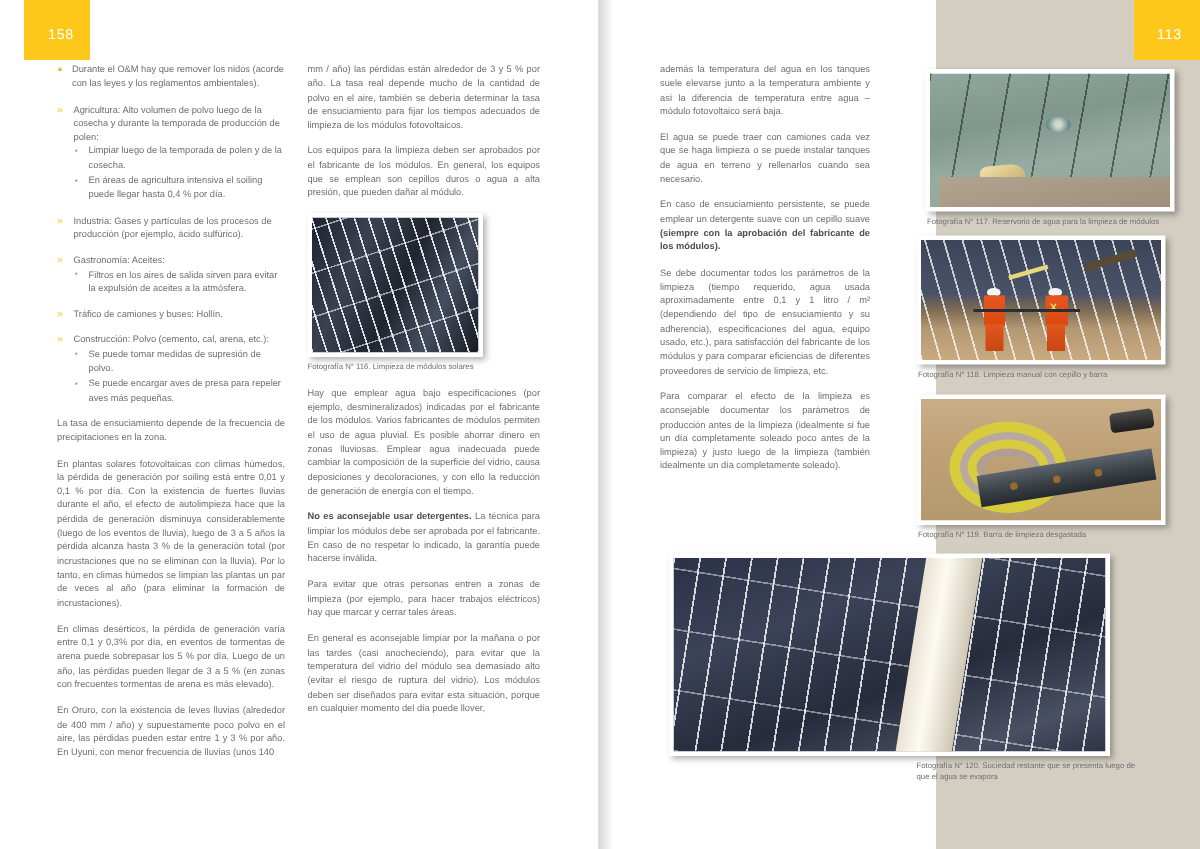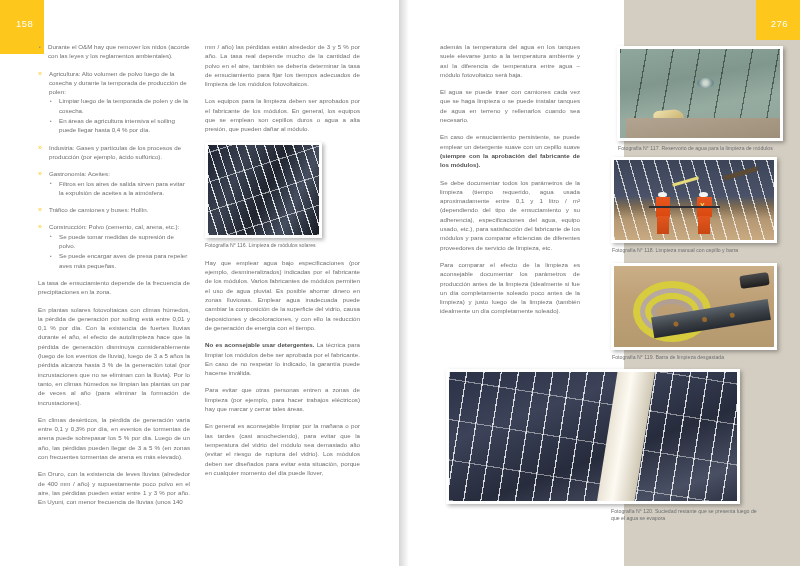--- a/index.html
+++ b/index.html
@@ -49,22 +49,22 @@
 
   
   .pagetab {
     position: absolute;
     background: #fdc71b;
     color: #ffffff;
     font-size: 9.5px;
     letter-spacing: 0.5px;
   }
   .pagetab.left {
-    left: 0; top: 0;
-    width: 44px; height: 54px;
+    left: 16px; top: 0;
+    width: 44px; height: 40px;
   }
   .pagetab.left span {
     position: absolute;
     left: 16px; top: 18px;
   }
   .pagetab.right {
     left: 756px; top: 0;
     width: 44px; height: 40px;
   }
   .pagetab.right span {
@@ -292,21 +292,21 @@
 <div class="page">
 
   <div class="right-bg"></div>
   <div class="right-page-white"></div>
   <div class="right-inner-shadow"></div>
 
   <div class="pagetab left">
     <span>158</span>
   </div>
   <div class="pagetab right">
-    <span>276</span>
+    <span>113</span>
   </div>
 
   <div class="col c1">
 
     <ul class="lvl1">
       <li style="padding-left:0; list-style:none;">
         <ul class="lvl2">
           <li>Durante el O&amp;M hay que remover los nidos (acorde con las leyes y los reglamentos ambientales).</li>
         </ul>
       </li>

